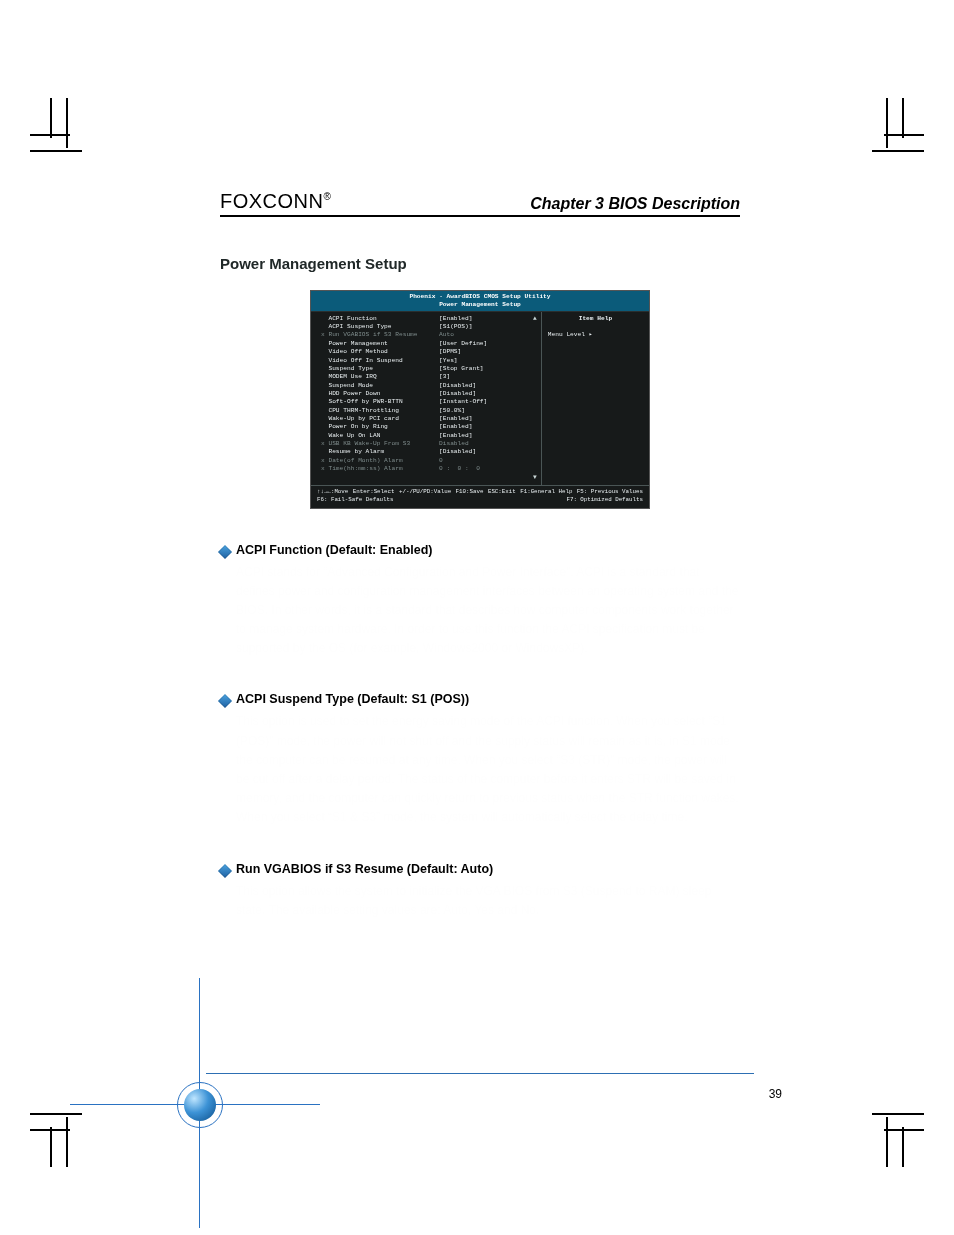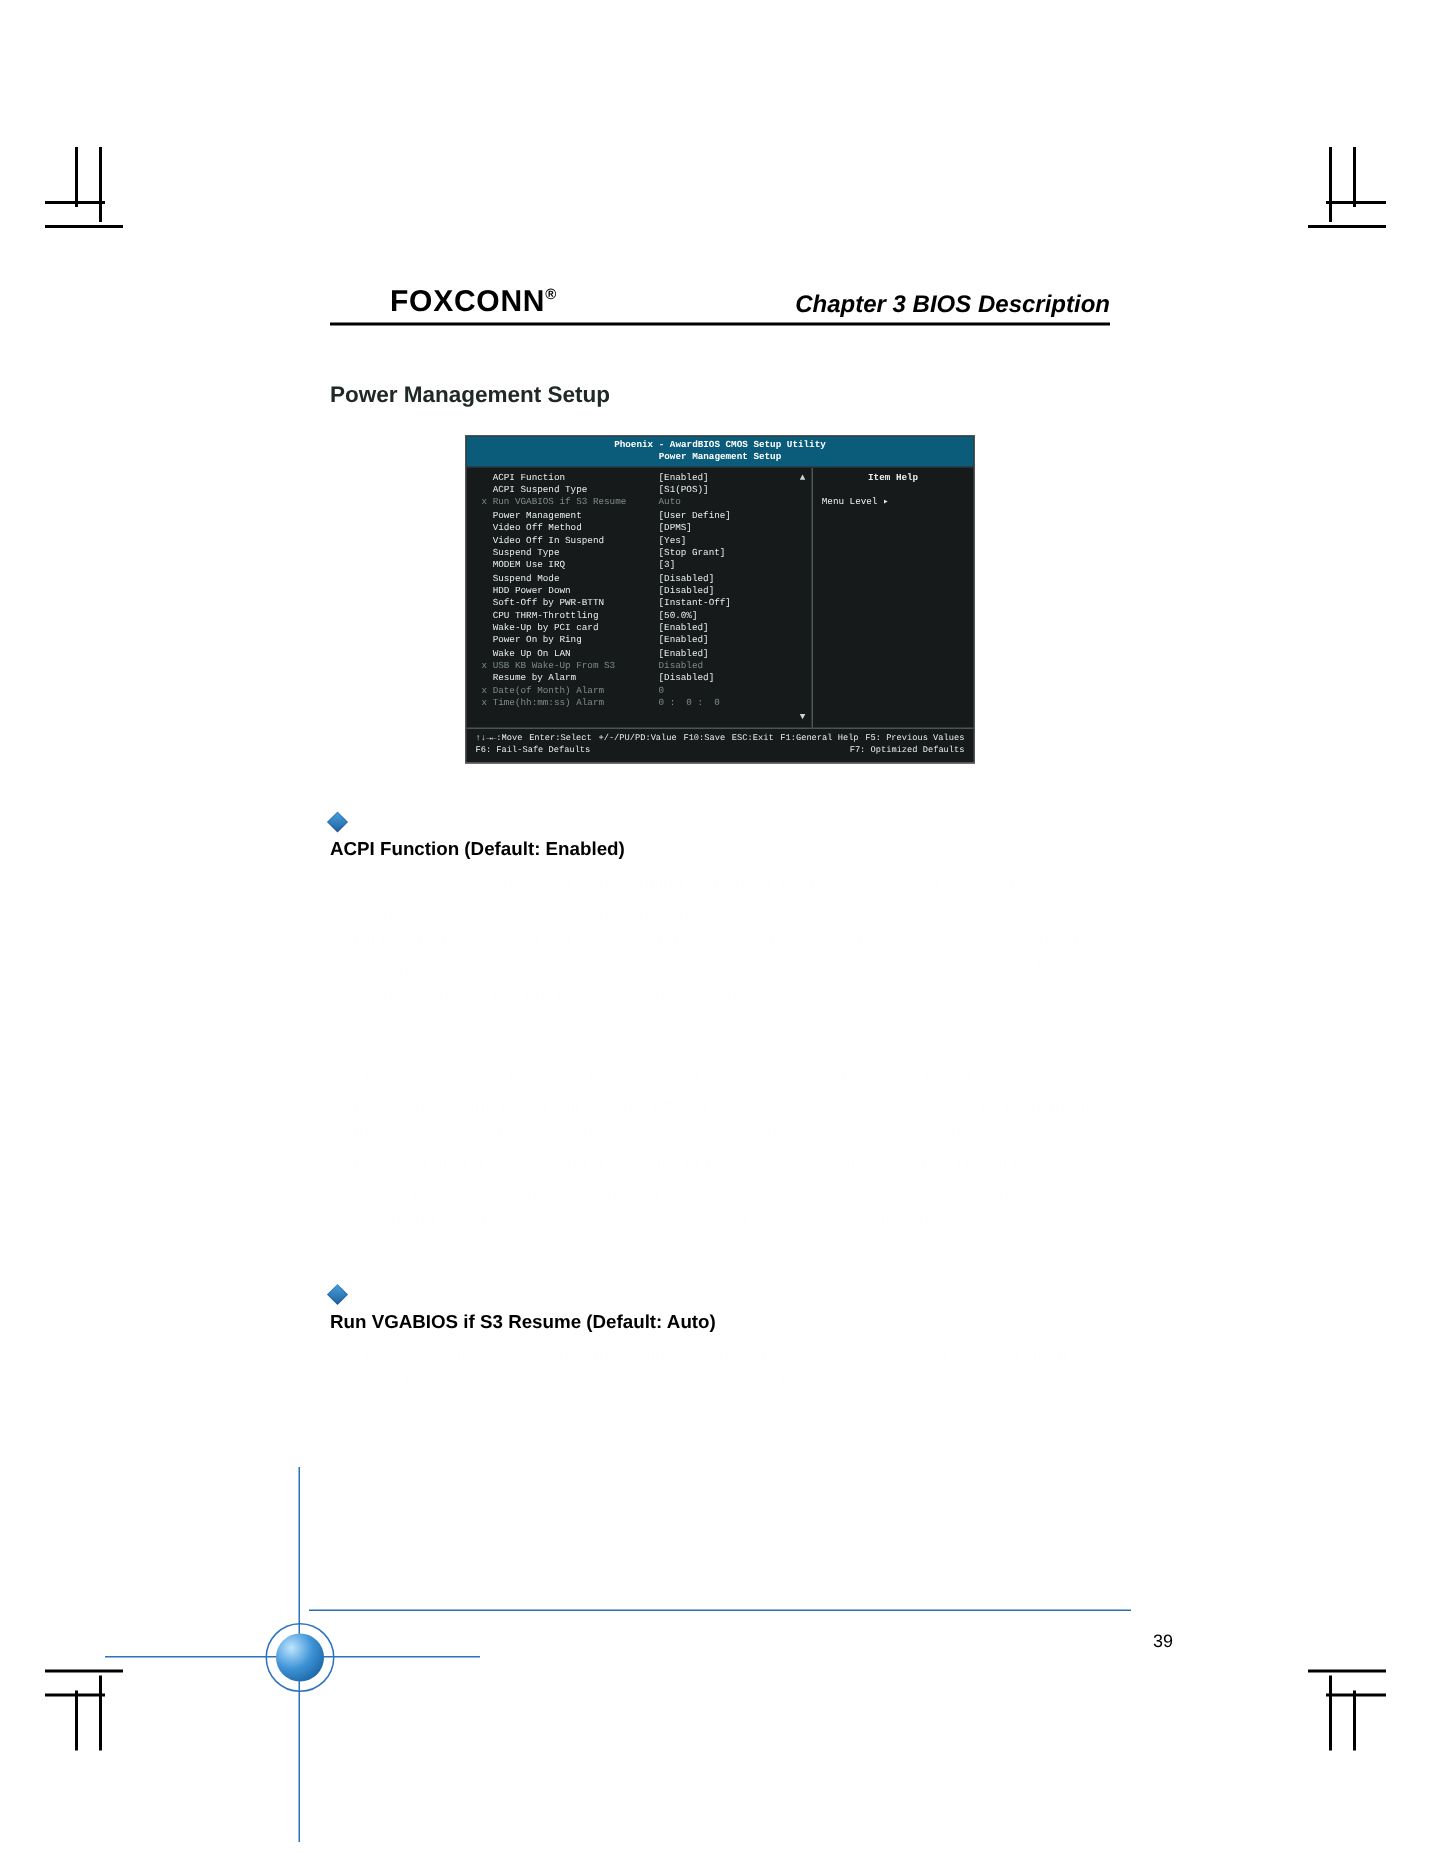--- a/index.html
+++ b/index.html
@@ -33,21 +33,21 @@
   .crop-br .h1 { right: -10px; bottom: 24px; width: 40px; }
   .crop-br .h2 { right: -10px; bottom: 40px; width: 52px; }
 
   .page {
     position: absolute;
     left: 220px; top: 190px;
     width: 520px;
   }
 
   .hdr { display: flex; align-items: flex-end; justify-content: space-between; border-bottom: 2px solid #000; padding-bottom: 2px; }
-  .logo { font-family: Arial, sans-serif; font-weight: 700; font-size: 20px; color: #000; letter-spacing: 0.5px; display: inline-block; position: relative; margin-left: 40px; }
+  .logo { font-family: Arial, sans-serif; font-weight: 400; font-size: 20px; color: #000; letter-spacing: 0.5px; display: inline-block; position: relative; }
   .logo .reg { font-size: 10px; vertical-align: super; }
   .chapter { font-style: italic; font-weight: bold; font-size: 16px; color: #000; }
 
   .section-title { margin-top: 38px; font-size: 15px; font-weight: bold; color: #202828; }
 
   
   .bios {
     margin: 18px auto 0 auto;
     width: 340px;
     background: #171a1a;
@@ -67,21 +67,21 @@
   .dim { color: #7d8a8a; }
   .scroll-up { float: right; color: #c9d6d6; }
   .scroll-dn { float: right; color: #c9d6d6; }
   .bios-help-title { text-align: center; font-weight: bold; margin-bottom: 4px; }
   .bios-help-row { margin-top: 8px; }
   .bios-footer { border-top: 1px solid #4a5555; padding: 2px 6px 4px 6px; display: flex; flex-wrap: wrap; justify-content: space-between; font-size: 5.8px; }
   .bios-footer span { white-space: nowrap; }
 
   
   .item { margin-top: 34px; }
-  .item-head { display: flex; align-items: flex-start; gap: 6px; margin-bottom: 6px; flex-direction: column; }
+  .item-head { display: flex; align-items: flex-end; gap: 6px; margin-bottom: 6px; }
   .diamond {
     width: 10px; height: 10px; transform: rotate(45deg);
     background: linear-gradient(135deg, #4aa3e0 0%, #1e5fa0 100%);
     display: inline-block;
     box-shadow: 0 0 0 1px rgba(0,0,0,0.1) inset;
   }
   .item-title { font-weight: bold; font-size: 12.5px; color: #000; }
   .item-body { font-size: 12px; color: #fefefe; line-height: 1.6; padding-left: 16px; }
   .item-body p { margin-bottom: 2px; }
 
@@ -200,20 +200,24 @@
       <div class="item">
         <div class="item-head">
           <span class="diamond"></span>
           <span class="item-title">ACPI Function (Default: Enabled)</span>
         </div>
         <div class="item-body">
           <p>ACPI stands for “Advanced Configuration and Power Interface”. ACPI is a standard that defines power and configuration management interfaces between an operating system and the BIOS. In other words, it is a standard that describes how computer components work together to manage system hardware. In order to use this function the ACPI specification must be supported by the OS (for example, Windows2000 or WindowsXP).</p>
         </div>
       </div>
       <div class="item">
+        <div class="item-head">
+          <span class="diamond"></span>
+          <span class="item-title">ACPI Suspend Type (Default: S1 (POS))</span>
+        </div>
         <div class="item-body">
           <p>This option is used to set the energy saving mode of the ACPI function. When you select “S1 (POS)” mode, the power will not shut off and the supply status will remain as it is, in S1 mode the computer can be resumed at any time. When you select “S3 (STR)” mode, the power will be cut off after a delay period. The status of the computer before it enters STR will be saved in memory, and the computer can quickly return to previous status when the STR function wakes. When you select “S1 &amp; S3” mode, the system will automatically select the delay time.</p>
         </div>
       </div>
       <div class="item">
         <div class="item-head">
           <span class="diamond"></span>
           <span class="item-title">Run VGABIOS if S3 Resume (Default: Auto)</span>
         </div>
         <div class="item-body">

